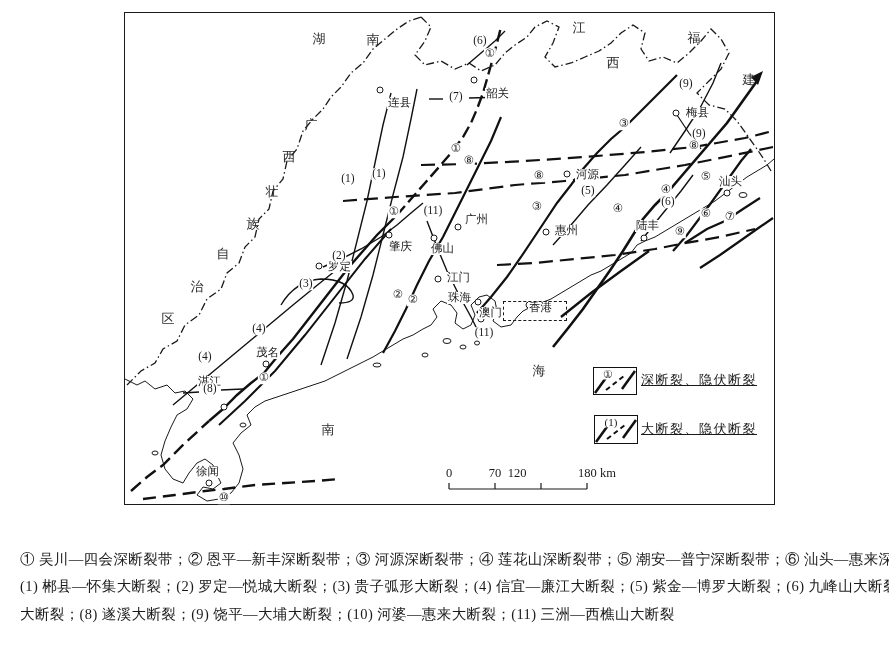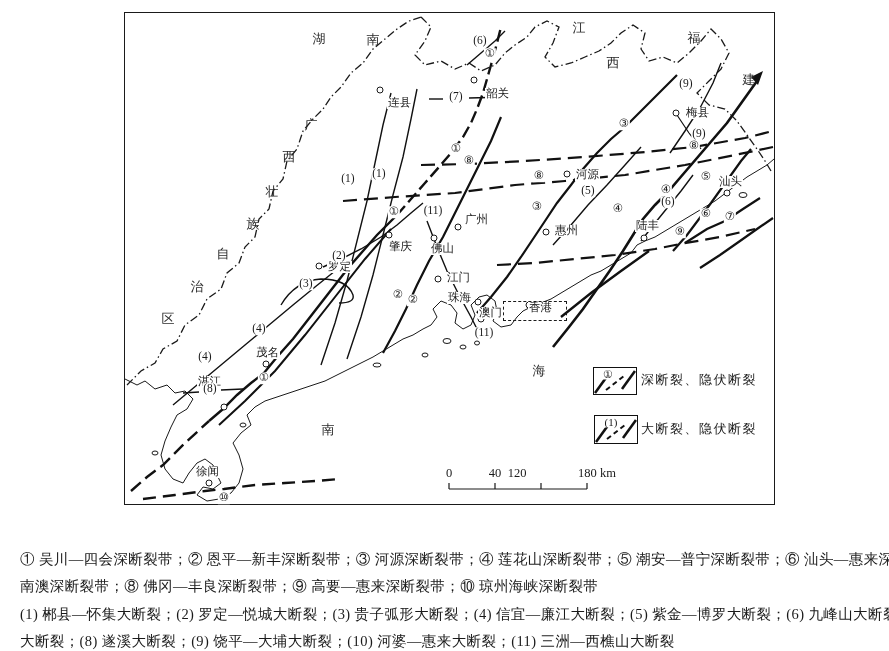--- a/index.html
+++ b/index.html
@@ -13,21 +13,21 @@
   .city{position:absolute;font-size:11.5px;white-space:nowrap;line-height:1;
         background:#fff;padding:0 1px;}
   .dot{position:absolute;width:5px;height:5px;border:1.1px solid #1a1a1a;border-radius:50%;
        background:#fff;transform:translate(-50%,-50%);}
   .mk{position:absolute;transform:translate(-50%,-50%);font-size:11.5px;line-height:1;
       background:#fff;padding:0 1px;white-space:nowrap;}
   .hk-box{position:absolute;border:1.4px dashed #1a1a1a;background:transparent;}
   .legend-box{position:absolute;border:1.6px solid #111;background:#fff;}
   .legend-sym{position:absolute;transform:translate(-50%,-50%);font-size:11px;line-height:1;
               background:#fff;padding:0 1px;}
-  .legend-label{position:absolute;font-size:13px;letter-spacing:1.5px;white-space:nowrap;line-height:1;}
+  .legend-label{position:absolute;font-size:13px;letter-spacing:1.5px;white-space:nowrap;line-height:1;text-decoration:underline;}
   .sb-label{position:absolute;transform:translate(-50%,0);font-size:12.5px;line-height:1;white-space:nowrap;}
   #caption{position:absolute;left:20px;top:546px;width:858px;font-size:14.5px;
            line-height:27.4px;letter-spacing:0.4px;white-space:nowrap;}
 </style>
 </head>
 <body>
 
 <div id="stage">
   <div id="map-frame">
 
@@ -188,24 +188,23 @@
       <svg width="42" height="27" viewBox="0 0 42 27">
         <path d="M1,26 L14,8" stroke="#111" stroke-width="2.6" fill="none"></path>
         <path d="M12,23 L30,9" stroke="#111" stroke-width="2" stroke-dasharray="5 3.5" fill="none"></path>
         <path d="M28,22 L41,4" stroke="#111" stroke-width="2.6" fill="none"></path>
       </svg>
     </div>
     <span class="legend-sym" style="left:486px;top:409px">(1)</span>
     <span class="legend-label" style="left:516px;top:409px">大断裂、隐伏断裂</span>
 
     <span class="sb-label" style="left:324px;top:454px">0</span>
-    <span class="sb-label" style="left:370px;top:454px">40</span>
+    <span class="sb-label" style="left:370px;top:454px">70</span>
     <span class="sb-label" style="left:392px;top:454px">120</span>
     <span class="sb-label" style="left:472px;top:454px">180 km</span>
   </div>
 
   <div id="caption">
     <div>① 吴川—四会深断裂带；② 恩平—新丰深断裂带；③ 河源深断裂带；④ 莲花山深断裂带；⑤ 潮安—普宁深断裂带；⑥ 汕头—惠来深断裂带；⑦</div>
-    <div>南澳深断裂带；⑧ 佛冈—丰良深断裂带；⑨ 高要—惠来深断裂带；⑩ 琼州海峡深断裂带</div>
     <div>(1) 郴县—怀集大断裂；(2) 罗定—悦城大断裂；(3) 贵子弧形大断裂；(4) 信宜—廉江大断裂；(5) 紫金—博罗大断裂；(6) 九峰山大断裂；(7) 贵东</div>
     <div>大断裂；(8) 遂溪大断裂；(9) 饶平—大埔大断裂；(10) 河婆—惠来大断裂；(11) 三洲—西樵山大断裂</div>
   </div>
 </div>
 
 </body></html>

